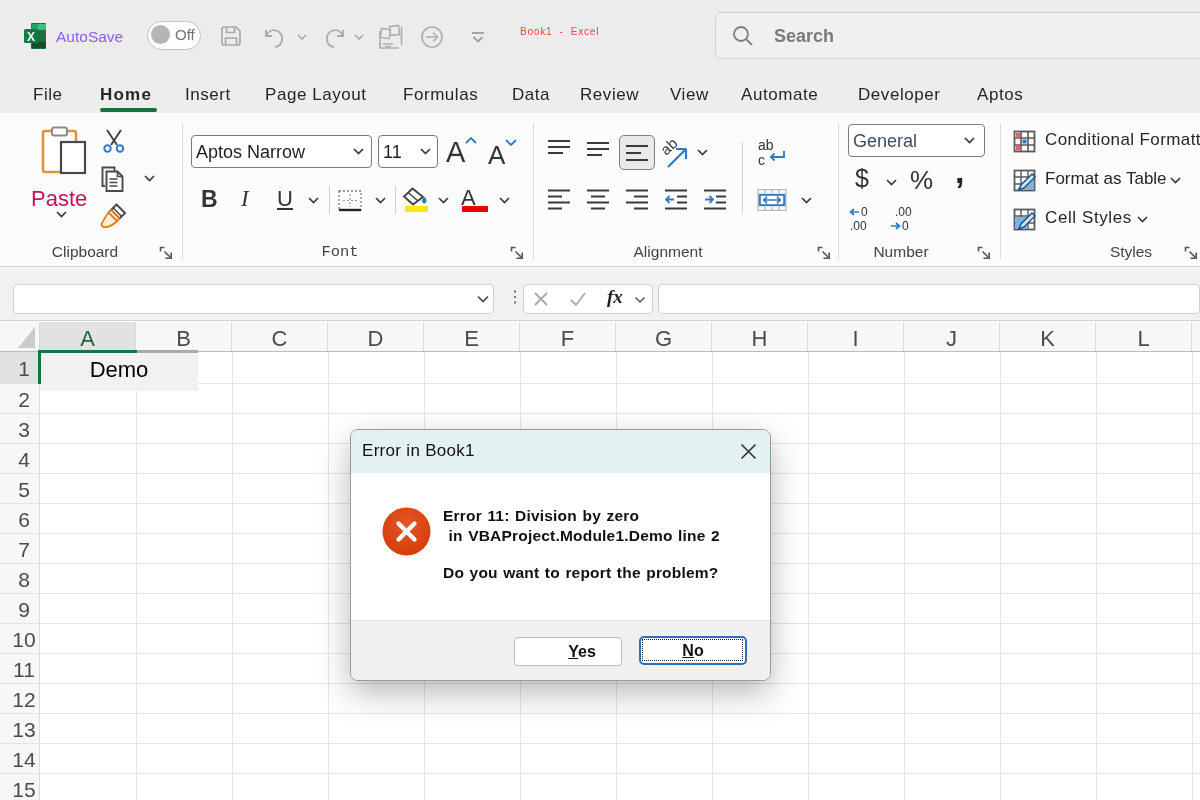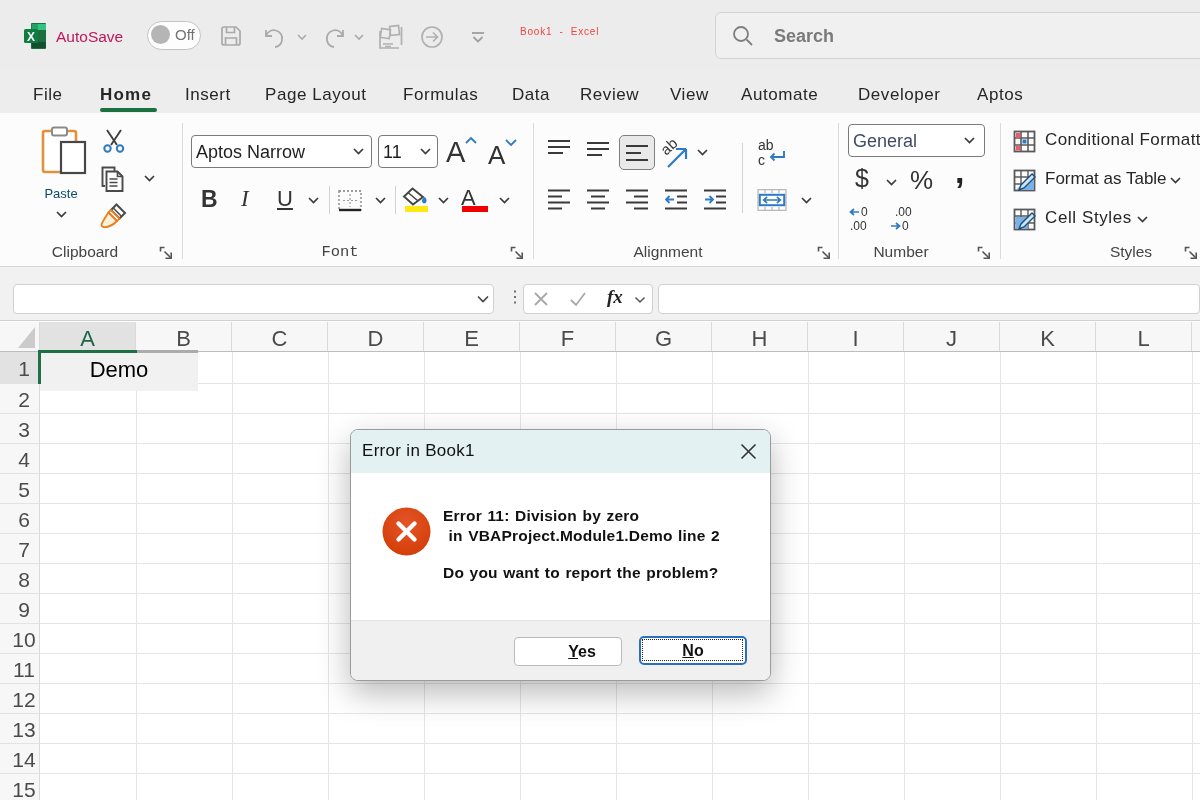--- a/index.html
+++ b/index.html
@@ -34,21 +34,21 @@
      background-position:1px 0px, 0px 2px;"></div>
 
   <svg class="abs" style="left:24px;top:22px" width="24" height="28" viewBox="0 0 24 28">
     <rect x="7" y="1" width="15" height="26" rx="1" fill="#1d6f42"></rect>
     <rect x="7.75" y="2" width="14" height="6" fill="#21a366"></rect>
     <rect x="14" y="2" width="8" height="6" fill="#33c481"></rect>
     <rect x="7.75" y="20" width="14" height="6" fill="#134f2c"></rect>
     <rect x="0" y="7" width="14" height="14" rx="1.5" fill="#107c41"></rect>
     <text x="7" y="18.5" font-size="12" font-weight="bold" fill="#fff" text-anchor="middle" font-family="Liberation Sans">X</text>
   </svg>
-  <div class="abs" style="left:56px;top:28px;font-size:15.5px;color:#be185d;">AutoSave</div>
+  <div class="abs" style="left:56px;top:28px;font-size:15.5px;color:#8b5cf6;">AutoSave</div>
   <div class="abs" style="left:147px;top:21px;width:52px;height:27px;border:1px solid #c3c3c3;border-radius:15px;background:#fdfdfd;">
     <div class="abs" style="left:3px;top:3px;width:19px;height:19px;border-radius:50%;background:#b5b5b5;"></div>
     <div class="abs" style="left:27px;top:4px;font-size:15px;color:#737373;">Off</div>
   </div>
   <svg class="abs" style="left:220px;top:25px" width="22" height="22" viewBox="0 0 22 22">
     <path d="M2 4 a2 2 0 0 1 2-2 h12 l4 4 v12 a2 2 0 0 1 -2 2 h-14 a2 2 0 0 1 -2-2 z" fill="none" stroke="#a9a9a9" stroke-width="1.7"></path>
     <path d="M6.5 2 v5.5 h8 V2.5" fill="none" stroke="#a9a9a9" stroke-width="1.7"></path>
     <path d="M5.5 20 v-7 h11 v7" fill="none" stroke="#a9a9a9" stroke-width="1.7"></path>
   </svg>
   <svg class="abs" style="left:263px;top:25px" width="26" height="24" viewBox="0 0 26 24">
@@ -136,21 +136,21 @@
     <path d="M1.5 5.5 v-4 h4" fill="none" stroke="#555" stroke-width="1.6"></path>
     <path d="M5.5 5.5 L11.5 11.5" stroke="#555" stroke-width="1.6"></path>
     <path d="M12.2 6.5 v5.7 h-5.7" fill="none" stroke="#555" stroke-width="1.6"></path>
   </svg>
 
   <svg class="abs" style="left:40px;top:126px" width="48" height="52" viewBox="0 0 48 52">
     <rect x="3" y="5" width="33" height="41" rx="2" fill="#fff" stroke="#e0913d" stroke-width="2.6"></rect>
     <rect x="12" y="1.5" width="15" height="8" rx="2" fill="#fff" stroke="#8a8a8a" stroke-width="2"></rect>
     <rect x="21" y="16" width="24" height="31" fill="#fff" stroke="#474747" stroke-width="2.2"></rect>
   </svg>
-  <div class="abs" style="left:31px;top:186px;width:60px;text-align:center;font-size:13px;color:#0c4a6e;">Paste</div>
+  <div class="abs" style="left:31px;top:186px;width:60px;font-size:22px;color:#be185d;">Paste</div>
   <svg class="abs" style="left:55px;top:210px" width="13" height="9" viewBox="0 0 13 9">
       <path d="M2 2 l4.5 4.5 L11 2" fill="none" stroke="#3b3b3b" stroke-width="1.7"></path>
     </svg>
   <svg class="abs" style="left:102px;top:128px" width="24" height="26" viewBox="0 0 24 26">
     <path d="M5 2 L15 17 M19 2 L9 17" stroke="#3f3f3f" stroke-width="1.9"></path>
     <circle cx="5.5" cy="20.5" r="3.2" fill="none" stroke="#2f7ac4" stroke-width="2"></circle>
     <circle cx="18" cy="20.5" r="3.2" fill="none" stroke="#2f7ac4" stroke-width="2"></circle>
   </svg>
   <svg class="abs" style="left:100px;top:165px" width="28" height="28" viewBox="0 0 28 28">
     <path d="M5 21 h-2.5 V2.5 h12 V6" fill="none" stroke="#4a4a4a" stroke-width="1.9"></path>

